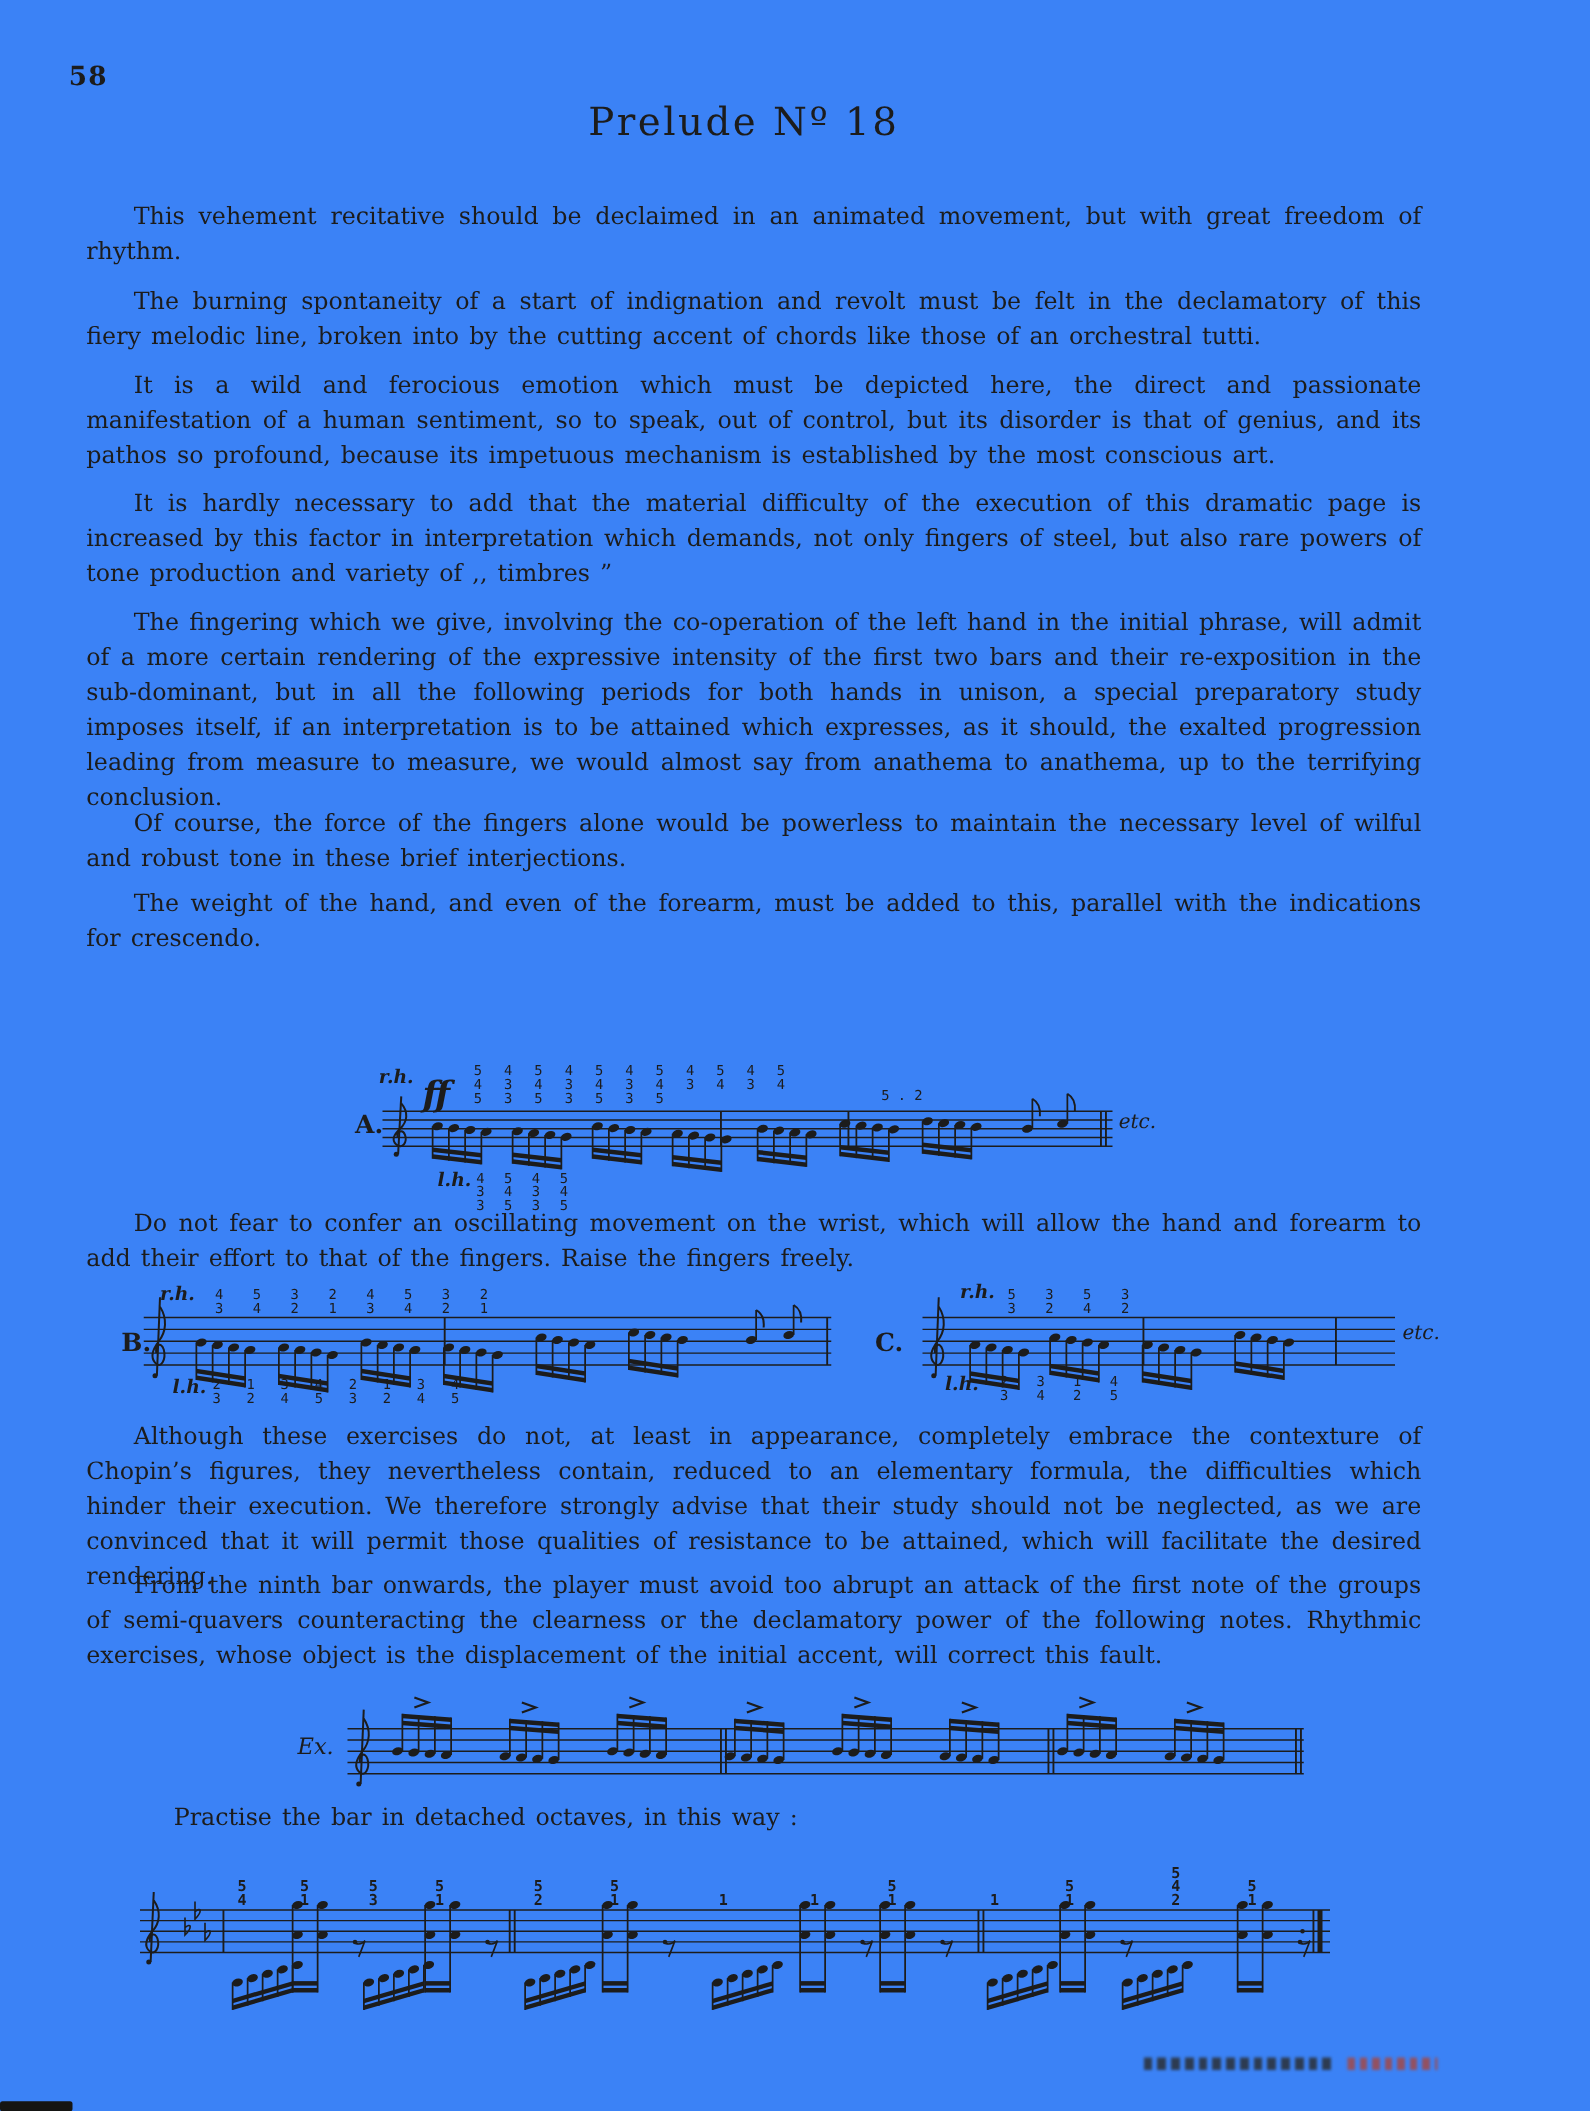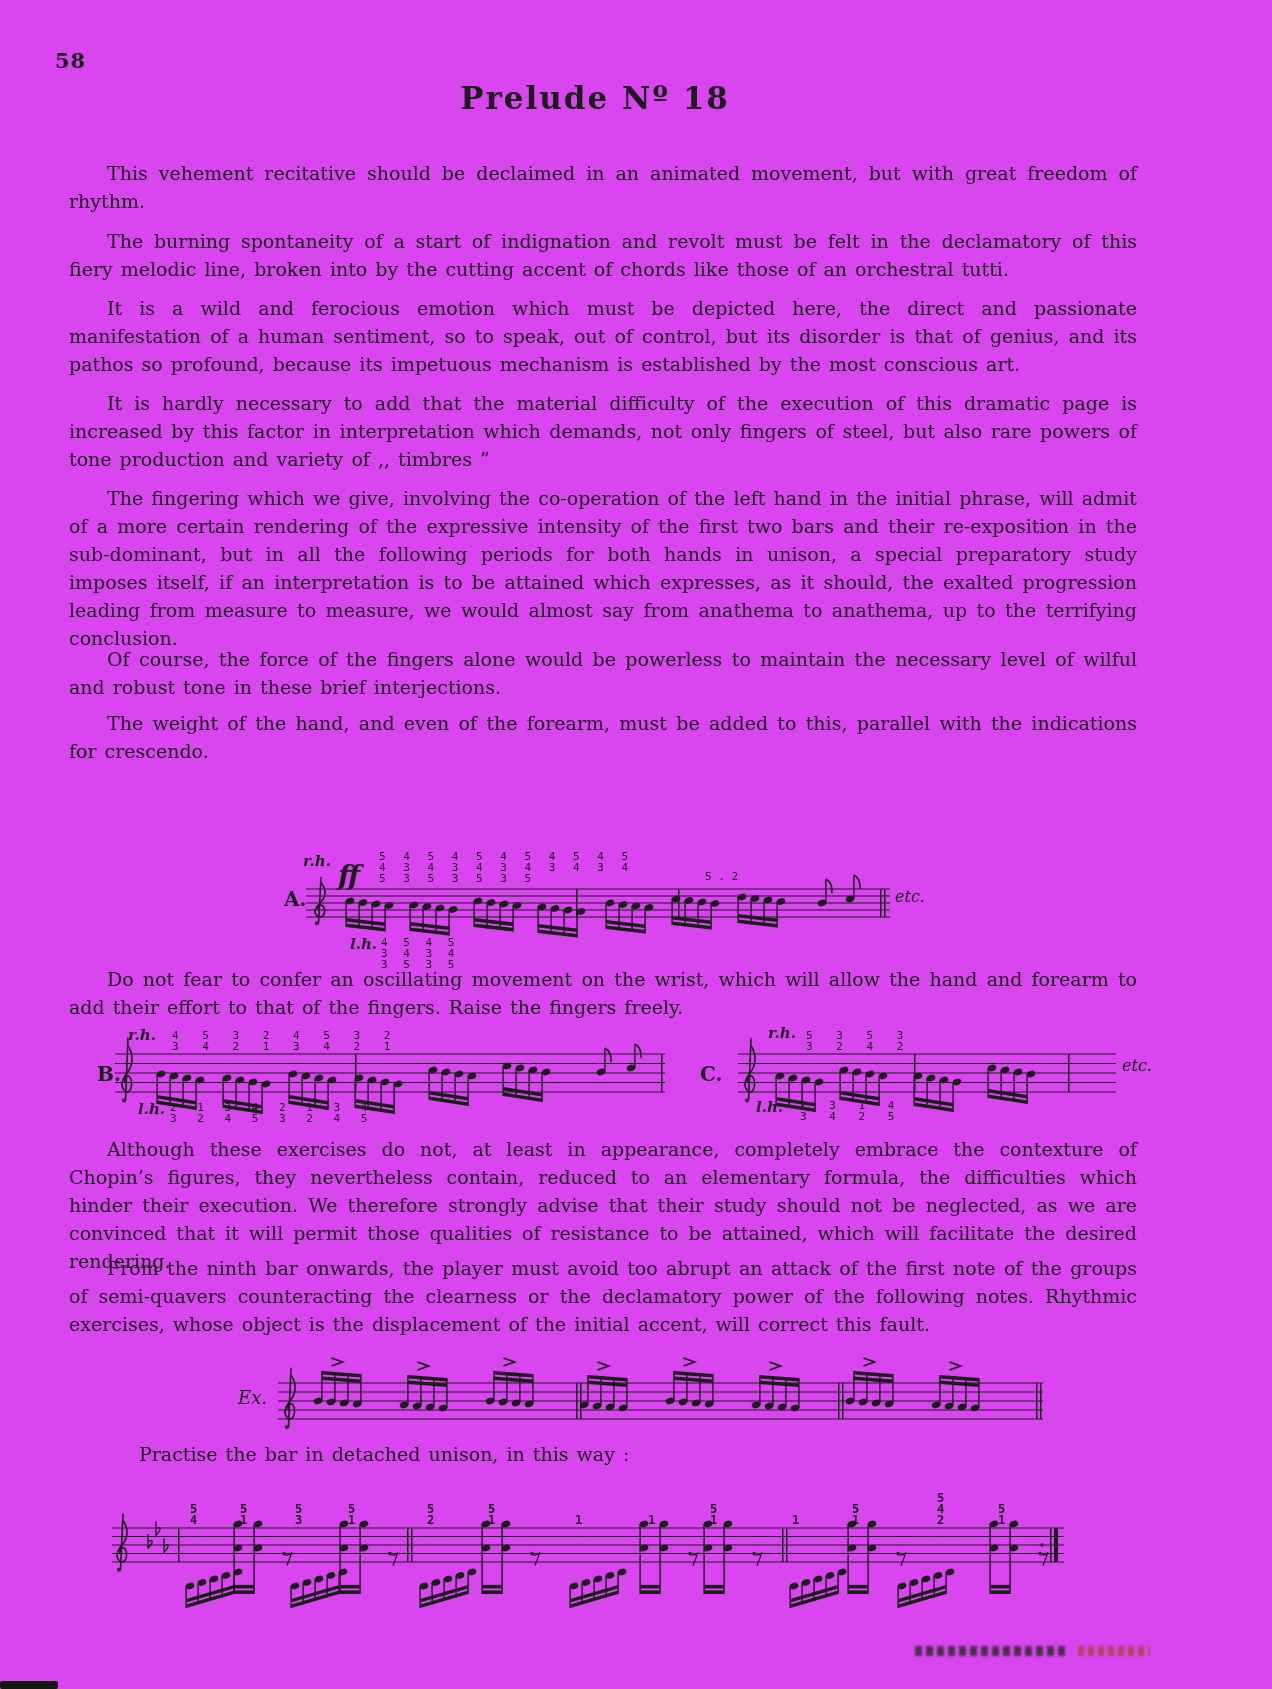--- a/index.html
+++ b/index.html
@@ -1,20 +1,20 @@
 <!DOCTYPE html>
 <html><head>
 <meta charset="utf-8">
 <style>
   html,body{margin:0;padding:0;background:#e8e8e6;}
-  .page{position:relative;width:1272px;height:1689px;margin:0 auto;background:#d946ef;
+  .page{position:relative;width:1272px;height:1689px;margin:0 auto;background:#3b82f6;
         color:#1c1c1c;font-family:"DejaVu Serif","Liberation Serif",serif;overflow:hidden;}
   .abs{position:absolute;}
   .pgnum{left:55px;top:48px;font-size:21px;font-weight:bold;letter-spacing:1px;}
-  .title{left:0;top:80px;width:1190px;text-align:center;font-size:31px;font-weight:bold;letter-spacing:2px;}
+  .title{left:0;top:80px;width:1190px;text-align:center;font-size:31px;font-weight:normal;letter-spacing:2px;}
   .para{left:57px;width:1068px;font-size:19px;line-height:28px;text-align:justify;
         text-indent:38px;word-spacing:2px;margin:12px;}
   .p0{top:147px;} .p1{top:215px;} .p2{top:282px;} .p3{top:377px;} .p4{top:472px;}
   .p5{top:633px;} .p6{top:697px;} .p7{top:765px;} .p8{top:953px;} .p9{top:1123px;}
   .p10{top:1242px;} .p11{top:1428px;text-indent:0;padding-left:70px;text-align:left;}
   .music{left:0;top:0;width:1272px;}
   .exlabel{font-size:20px;font-weight:bold;}
   .hand{font-size:15px;font-weight:bold;font-style:italic;}
   .dyn{font-size:28px;font-weight:bold;font-style:italic;letter-spacing:-2px;}
   .etc{font-size:16px;font-style:italic;}
@@ -415,21 +415,21 @@
         <path d="M 671.5 25 L 682.5 29 L 671.5 33" fill="none" stroke="#1c1c1c" stroke-width="1.8"></path>
         <rect x="298" y="46" width="1.5" height="36" fill="#1c1c1c"></rect>
         <rect x="302" y="46" width="1.5" height="36" fill="#1c1c1c"></rect>
         <rect x="560" y="46" width="1.5" height="36" fill="#1c1c1c"></rect>
         <rect x="564" y="46" width="1.5" height="36" fill="#1c1c1c"></rect>
         <rect x="758" y="46" width="1.5" height="36" fill="#1c1c1c"></rect>
         <rect x="762" y="46" width="1.5" height="36" fill="#1c1c1c"></rect>
       </svg>
   </div>
 
-  <p class="abs para p11">Practise the bar in detached unison, in this way :</p>
+  <p class="abs para p11">Practise the bar in detached octaves, in this way :</p>
 
   <div class="abs music" style="top:1470px;height:160px;">
     <div id="octf-holder">
         <span class="octf" style="left: 190px; top: 34px;">5
 4</span>
         <span class="octf" style="left: 240px; top: 34px;">5
 1</span>
         <span class="octf" style="left: 295px; top: 34px;">5
 3</span>
         <span class="octf" style="left: 348px; top: 34px;">5

